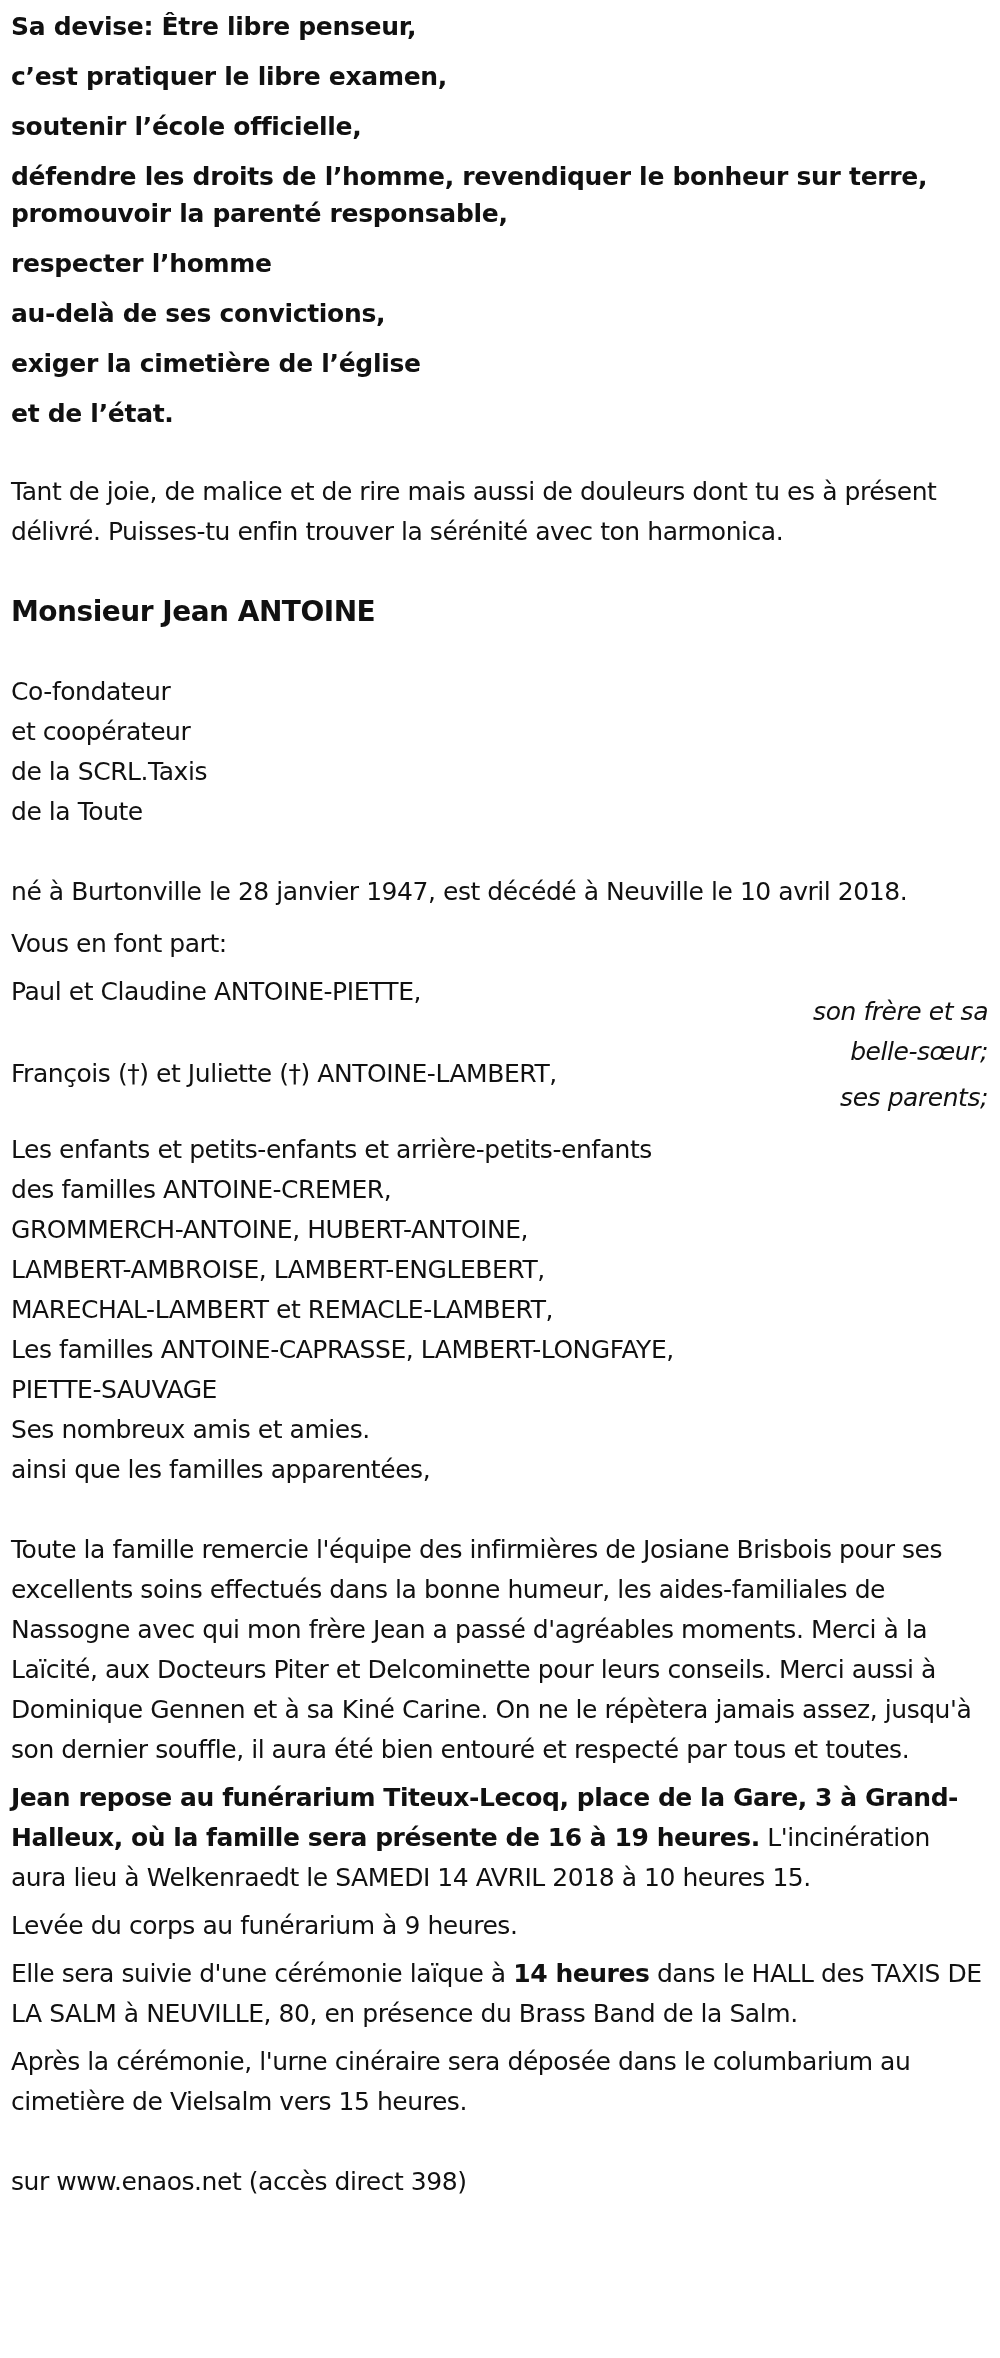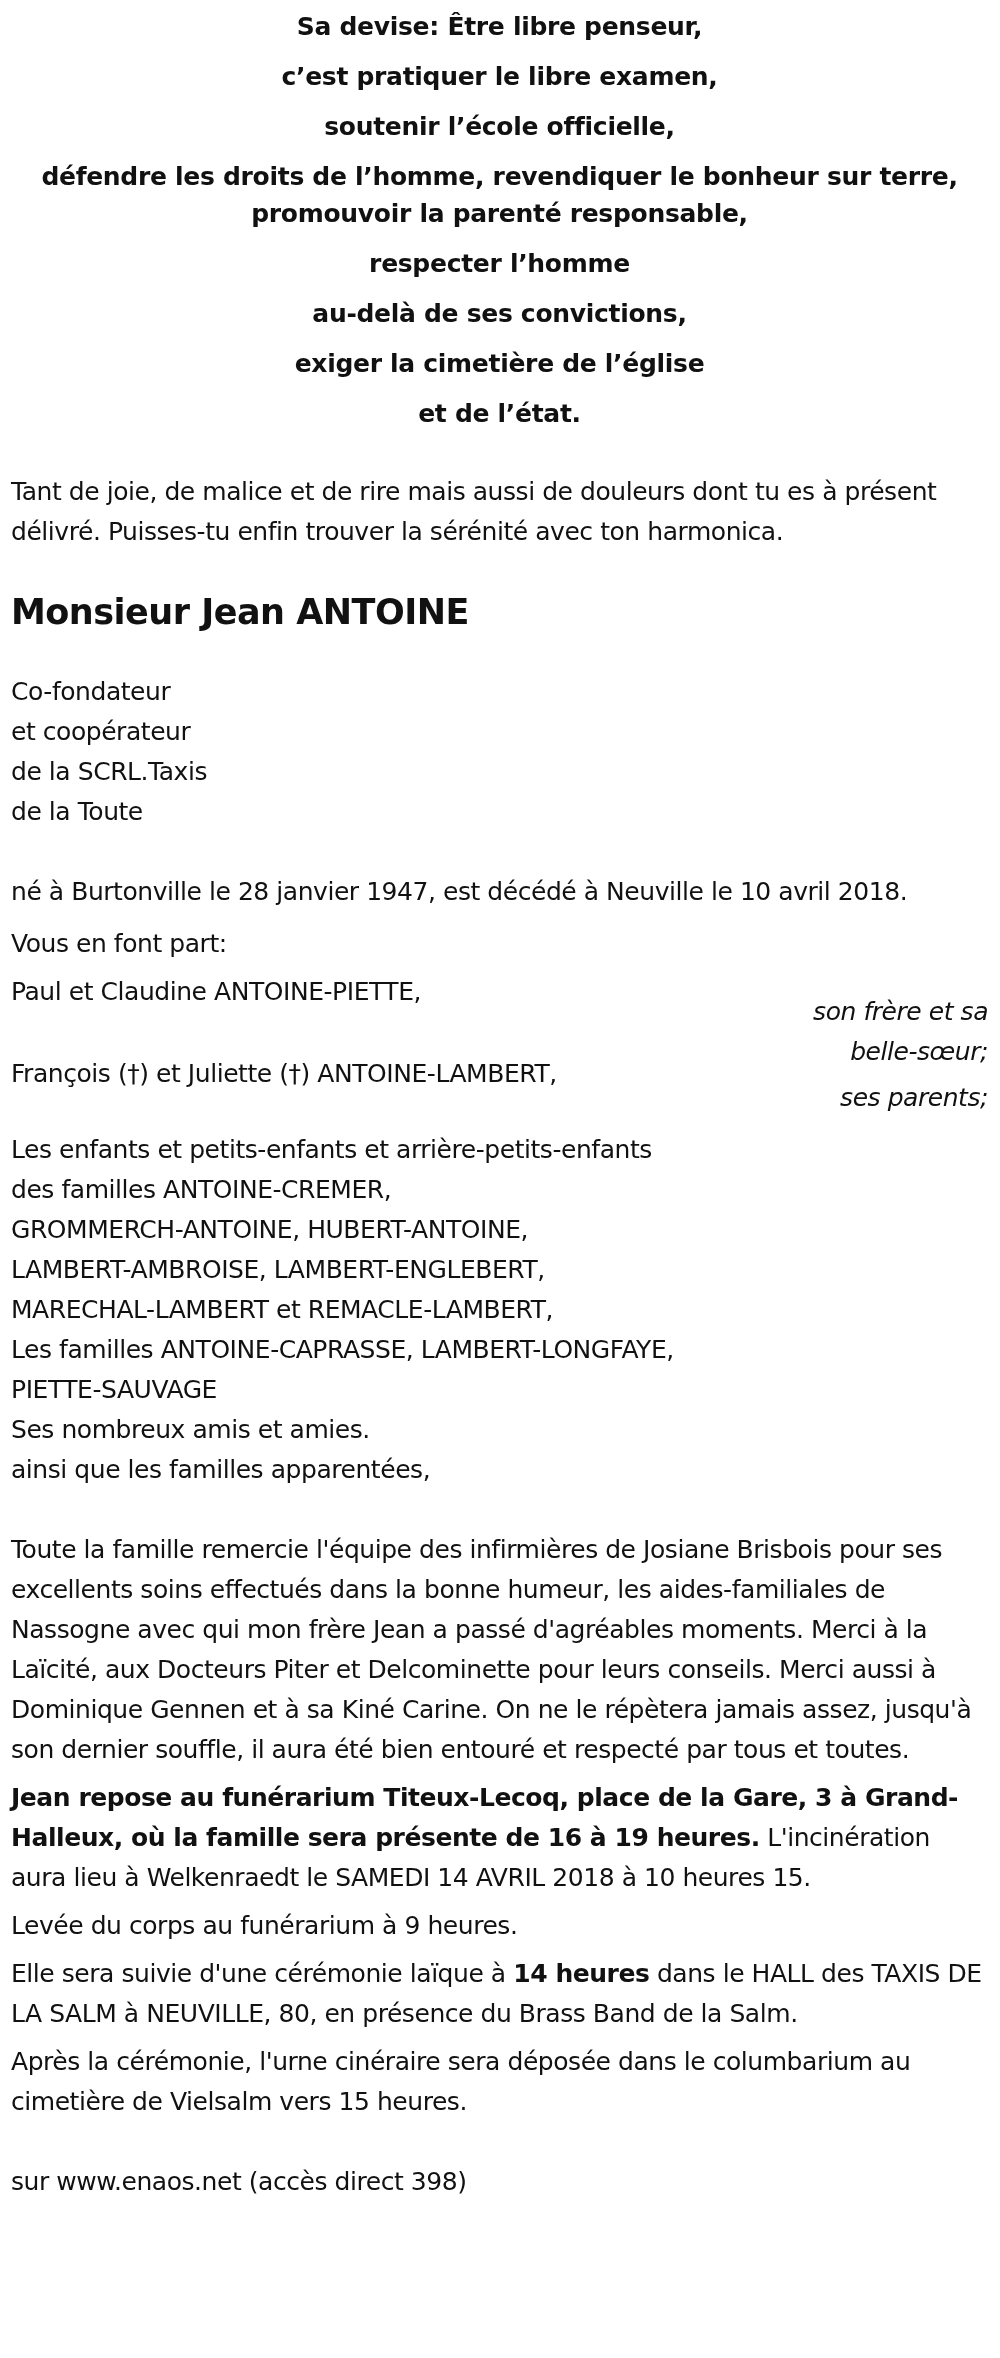--- a/index.html
+++ b/index.html
@@ -11,28 +11,27 @@
     font-family: "DejaVu Sans", "Liberation Sans", sans-serif;
   }
   .page { position: relative; width: 1000px; padding: 0 12px 0 11px; box-sizing: border-box; }
   .motto { margin: 0; padding-top: 8px; }
   .motto p {
     margin: 0;
     font-weight: bold;
     font-size: 25px;
     line-height: 37px;
     letter-spacing: -0.3px;
-    text-align: center;
   }
   .motto .gap { margin-top: 13px; }
   .body-text { font-size: 25px; line-height: 40px; letter-spacing: -0.45px; }
   .intro { margin: 40px 0 0 0; }
   .name {
     margin: 35px 0 0 0;
-    font-size: 35px;
+    font-size: 28px;
     font-weight: bold;
     line-height: 50px;
     letter-spacing: -0.5px;
   }
   .roles { margin: 35px 0 0 0; }
   .roles div { line-height: 40px; }
   .born { margin: 40px 0 12px 0; }
   .announce { margin: 2px 0 0 0; line-height: 40px; }
   .relative-row { position: relative; }
   .relative-name { margin: 8px 0 0 0; line-height: 40px; }

